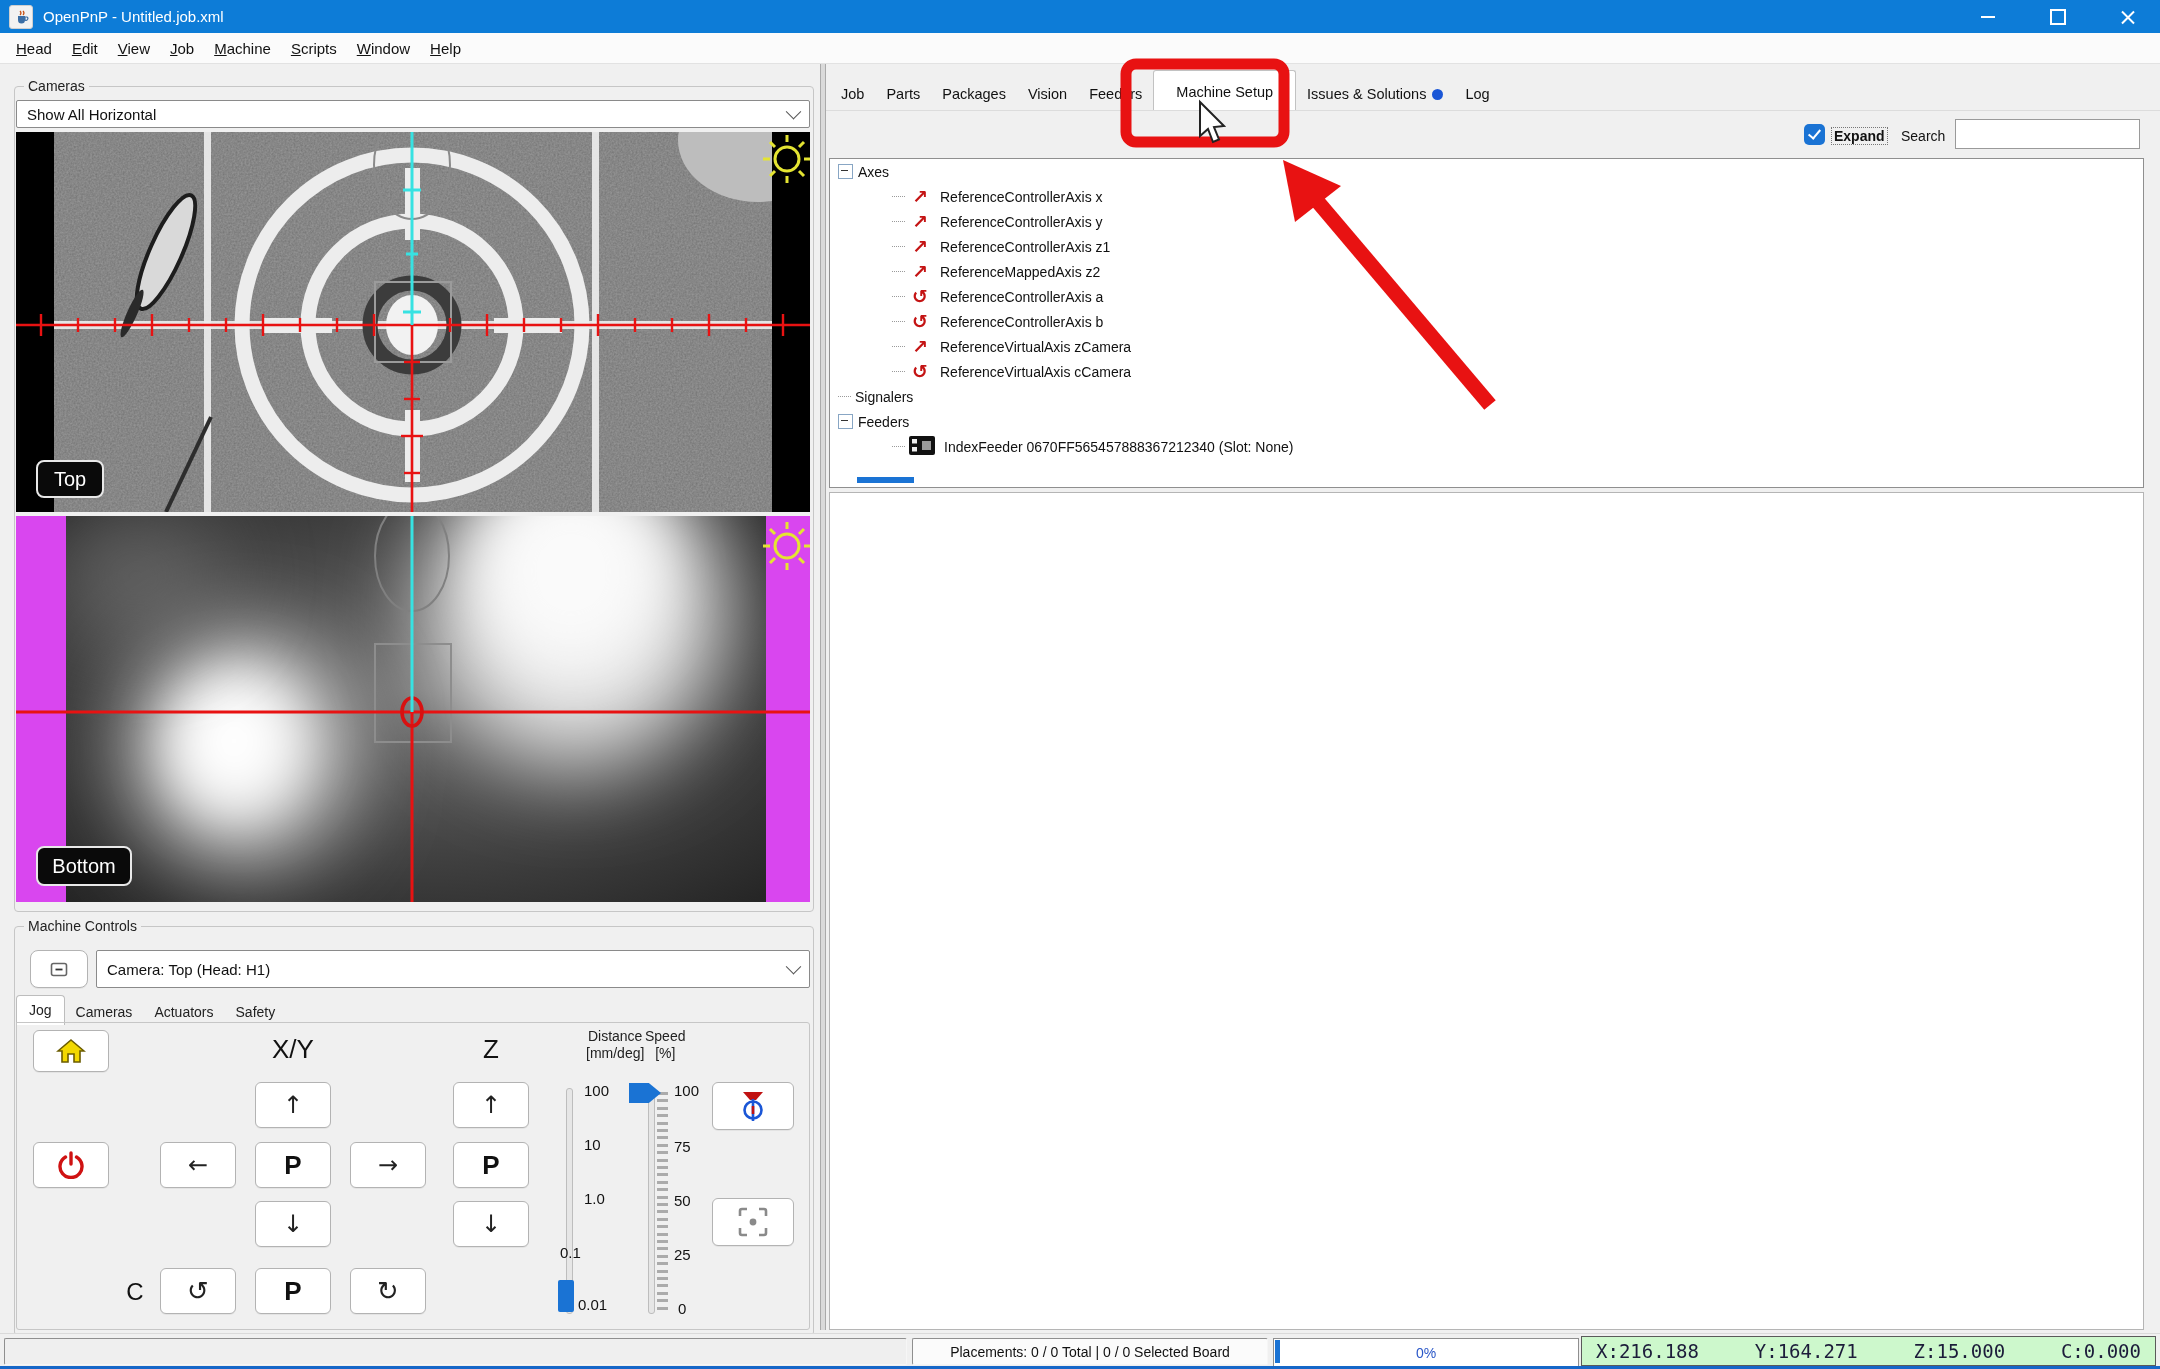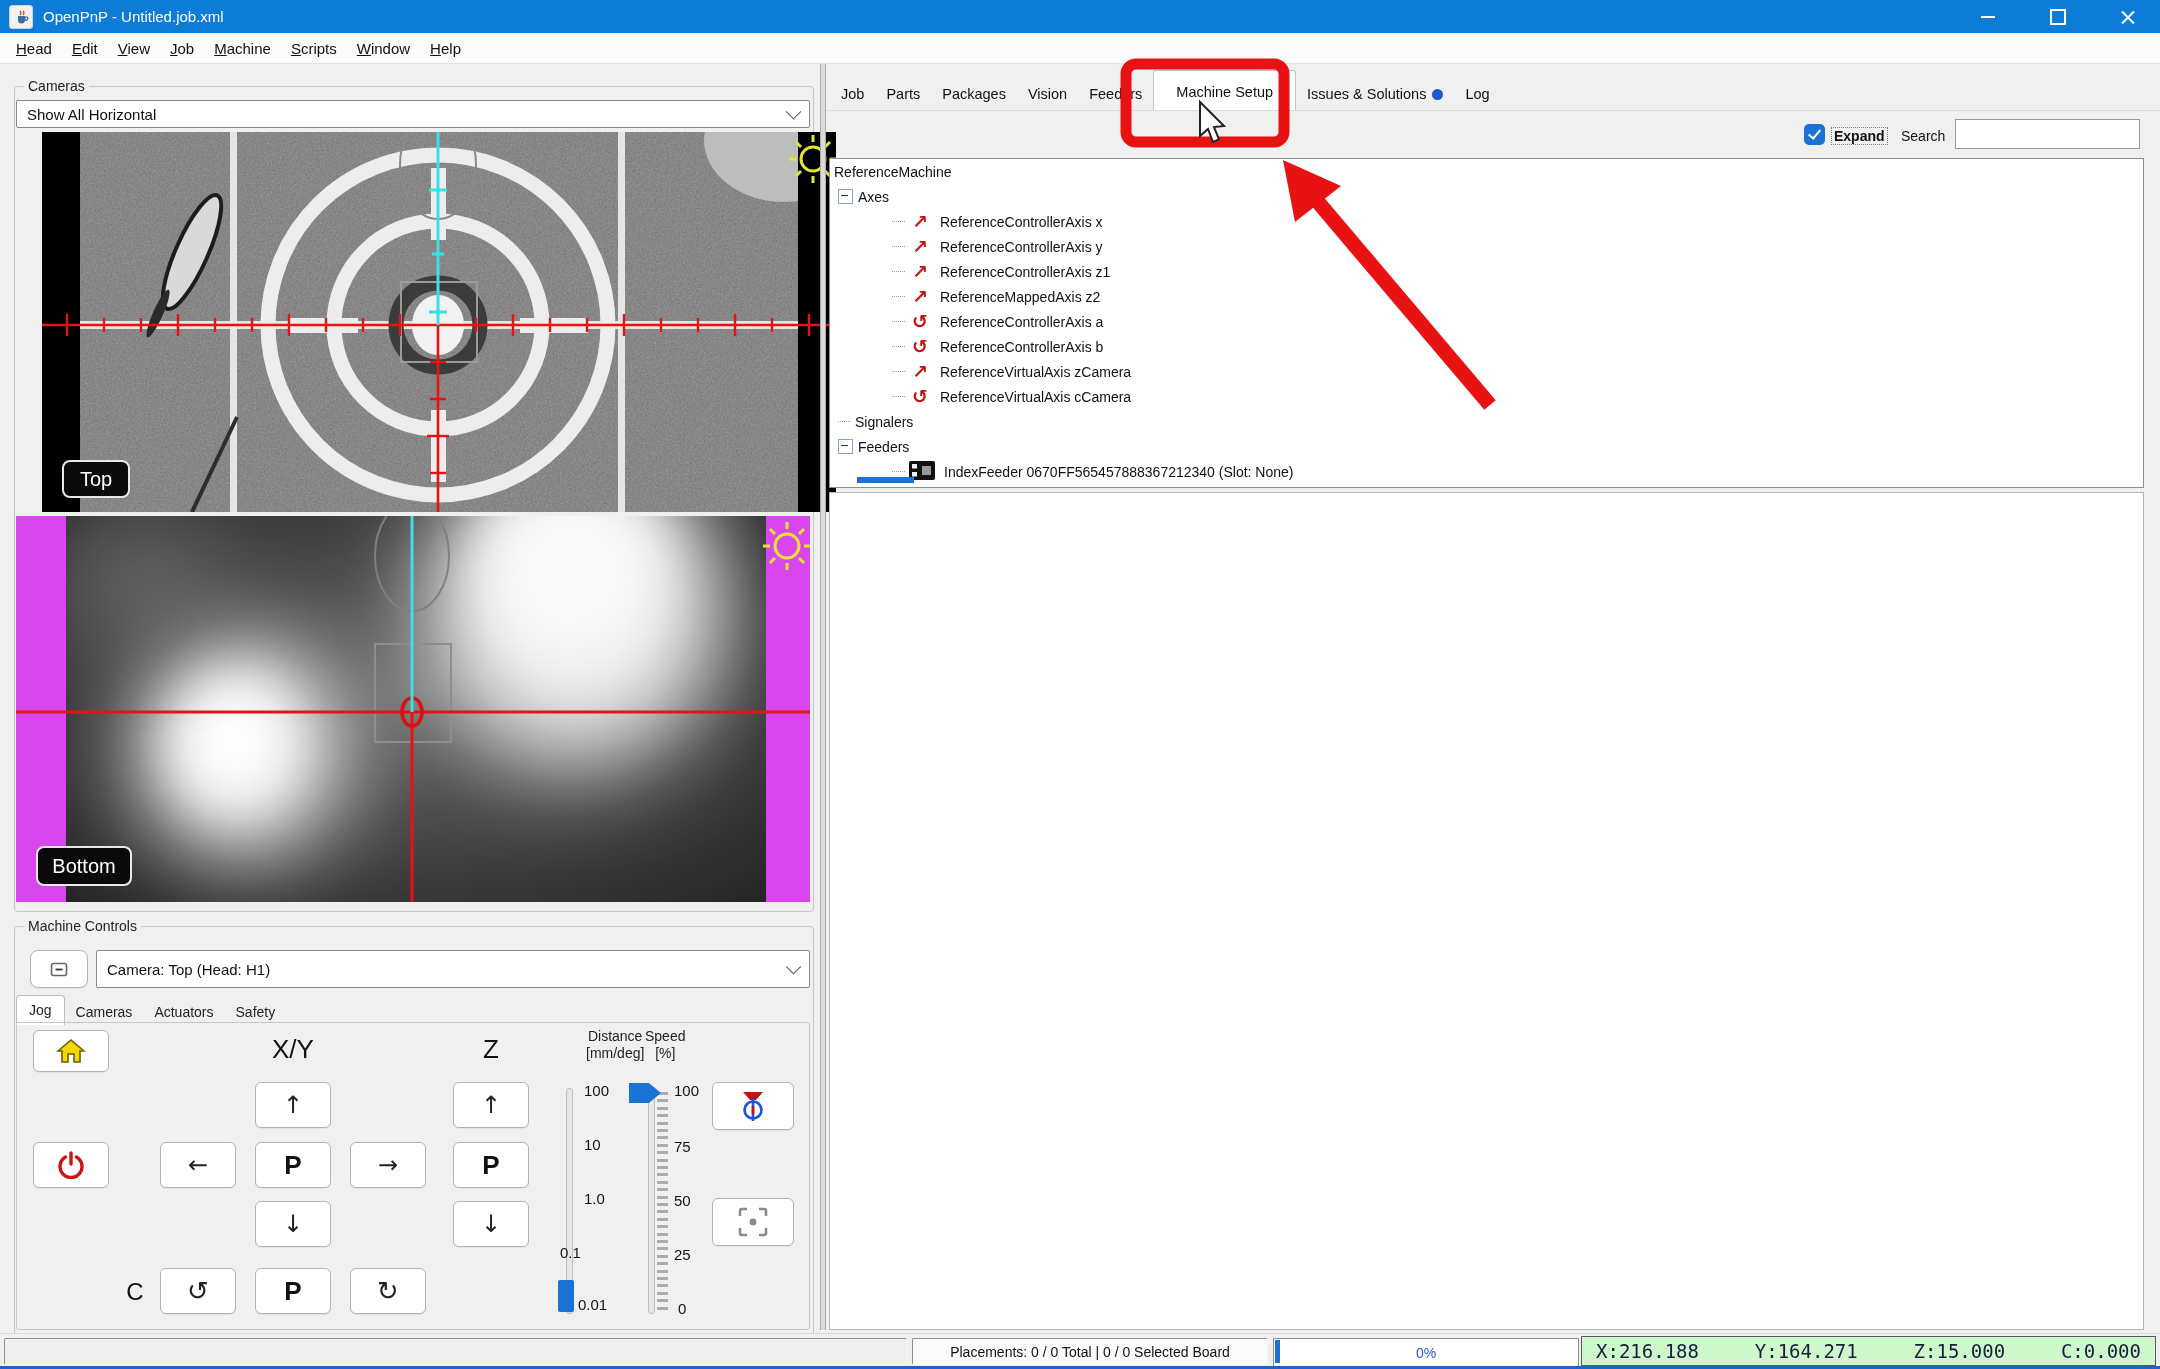--- a/index.html
+++ b/index.html
@@ -150,21 +150,21 @@
 </div>
 
 <div class="abs groupbox" style="left:14px;top:86px;width:798px;height:824px;"></div>
 <span class="abs grouplabel" style="left:24px;top:78px;">Cameras</span>
 
 <div class="abs combo" style="left:16px;top:100px;width:794px;height:28px;">
   <span>Show All Horizontal</span>
   <span class="chev"></span>
 </div>
 
-<div class="abs" style="left:16px;top:132px;width:794px;height:380px;background:#000;margin-left:26px;">
+<div class="abs" style="left:16px;top:132px;width:794px;height:380px;background:#000;">
   <svg width="794" height="380" viewBox="0 0 794 380">
     <defs>
       <clipPath id="photoClipT">
           <rect x="38" y="0" width="718" height="380"></rect>
         </clipPath>
       <filter id="speckle" x="0" y="0" width="100%" height="100%">
         <feTurbulence type="fractalNoise" baseFrequency="0.55" numOctaves="2" result="n"></feTurbulence>
         <feColorMatrix in="n" type="matrix" values="0 0 0 0 0.45  0 0 0 0 0.45  0 0 0 0 0.45  0 0 0 0.55 0"></feColorMatrix>
         <feComposite operator="over" in2="SourceGraphic"></feComposite>
       </filter>
@@ -441,23 +441,20 @@
   <span class="main-tab">Log</span>
 </div>
 <div id="tabs-underline" class="abs"></div>
 
 <div id="expand-box"></div>
 <span id="expand-label" class="abs">Expand</span>
 <span id="search-label" class="abs">Search</span>
 <input id="search-input" class="abs" type="text" value="" style="">
 
 <div id="tree-panel" class="abs">
-  <div class="trow">
-    <span style="padding-left:4px;">ReferenceMachine</span>
-  </div>
   <div class="trow t-ind1">
     <span class="expander"></span>
     <span>Axes</span>
   </div>
   <div class="trow t-ind2">
     <span class="conn"></span>
       <span class="axis-ico glyph">↗</span>
     <span>ReferenceControllerAxis x</span>
   </div>
   <div class="trow t-ind2">

